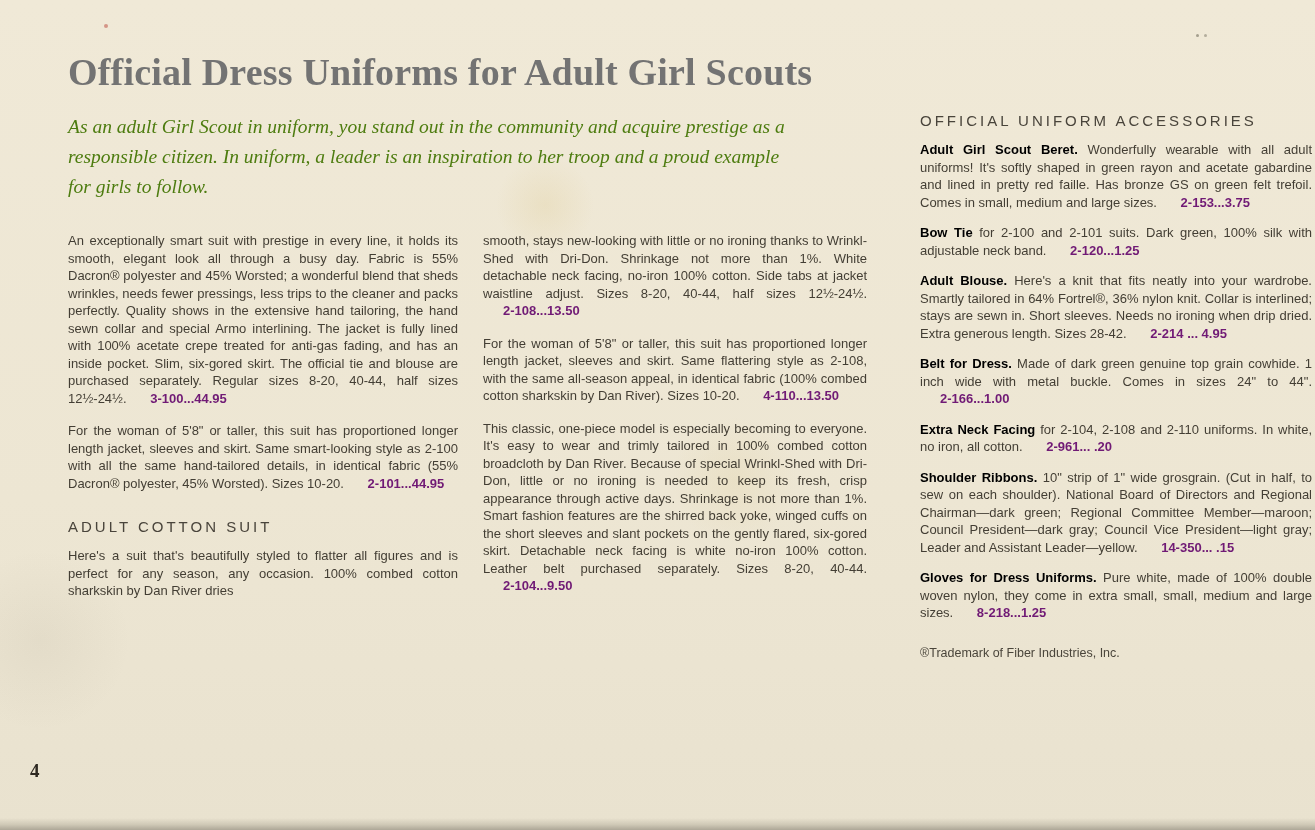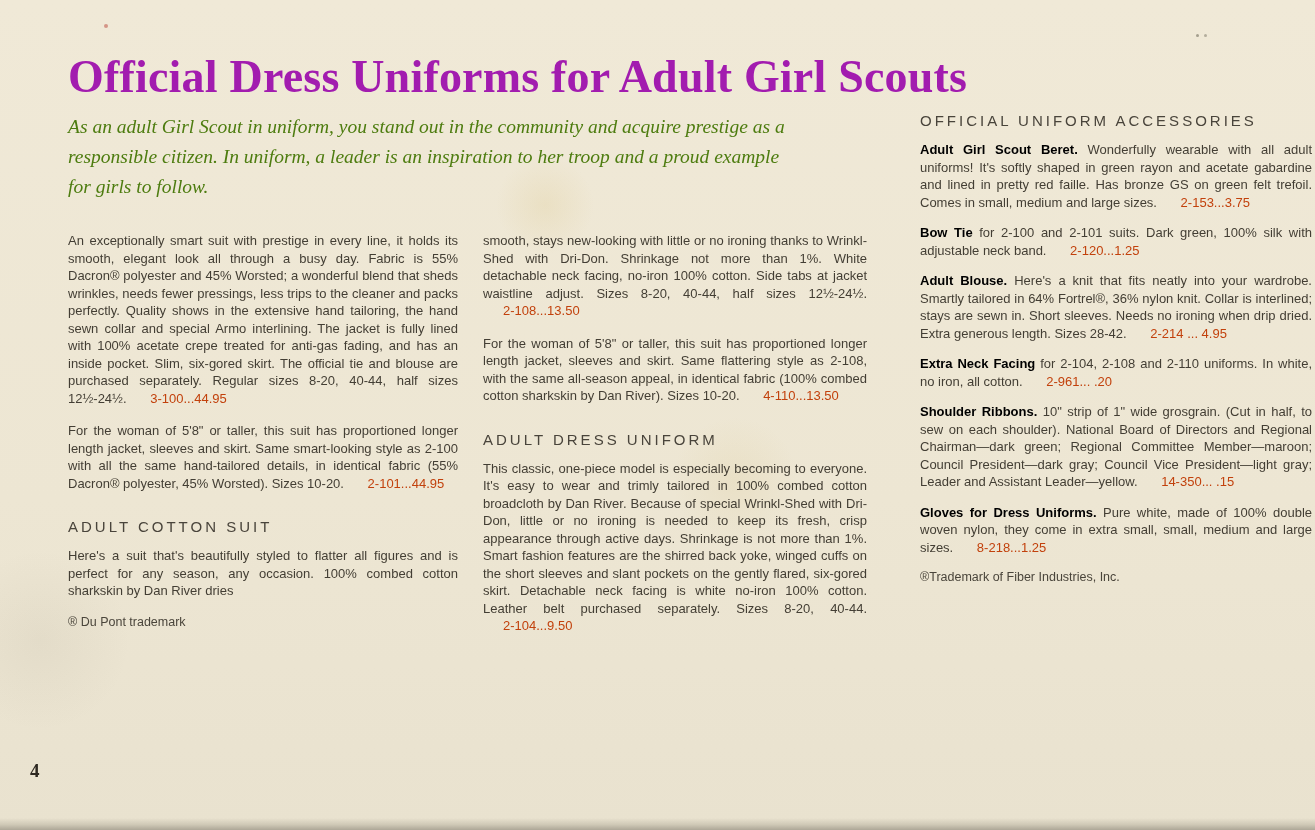--- a/index.html
+++ b/index.html
@@ -25,22 +25,22 @@
   }
   .speck { position:absolute; border-radius:50%; }
   .speck.red { width:4px; height:4px; background:rgba(190,80,70,0.55); left:104px; top:24px; }
   .speck.gray1 { width:3px; height:3px; background:rgba(90,85,70,0.5); left:1196px; top:34px; }
   .speck.gray2 { width:3px; height:3px; background:rgba(90,85,70,0.4); left:1204px; top:34px; }
 
   .title {
     position:absolute; left:68px; top:50px; width:900px;
     font-family:"Liberation Serif", serif;
     font-weight:700;
-    font-size:46px;
-    color:#a21caf;
+    font-size:38px;
+    color:#737373;
     letter-spacing:0.2px;
   }
   .intro {
     position:absolute; left:68px; top:112px; width:720px;
     font-family:"Liberation Serif", serif;
     font-style:italic;
     font-size:19.5px;
     line-height:30px;
     color:#4d7c0f;
   }
@@ -60,29 +60,29 @@
   .heading.spaced-top { margin-top:26px; }
 
   p.body {
     font-size:13px;
     line-height:17.5px;
     text-align:justify;
     margin-bottom:15px;
     color:#433e34;
   }
   .lead { font-weight:700; color:#000000; }
-  .code { font-weight:400; color:#c2410c; margin-left:20px; white-space:nowrap; }
+  .code { font-weight:700; color:#701a75; margin-left:20px; white-space:nowrap; }
 
   .footnote {
     font-size:12.5px;
     color:#4a453b;
     margin-top:8px;
   }
   .col3 p.body { margin-bottom:13px; }
-  .col3 .footnote { margin-top:14px; }
+  .col3 .footnote { margin-top:24px; }
 
   .page-number {
     position:absolute; left:30px; top:760px;
     font-family:"Liberation Serif", serif;
     font-weight:700;
     font-size:19px;
     color:#2e2921;
   }
 </style>
 </head>
@@ -103,33 +103,31 @@
     <b class="code">3-100...44.95</b>
   </p>
   <p class="body">
     <span>For the woman of 5'8" or taller, this suit has proportioned longer length jacket, sleeves and skirt. Same smart-looking style as 2-100 with all the same hand-tailored details, in identical fabric (55% Dacron® polyester, 45% Worsted). Sizes 10-20.</span>
     <b class="code">2-101...44.95</b>
   </p>
   <h2 class="heading spaced-top">ADULT COTTON SUIT</h2>
   <p class="body">
     <span>Here's a suit that's beautifully styled to flatter all figures and is perfect for any season, any occasion. 100% combed cotton sharkskin by Dan River dries</span>
   </p>
-  <p class="footnote">® Du Pont trademark</p>
 </div>
 
 <div class="col col2">
   <p class="body">
     <span>smooth, stays new-looking with little or no ironing thanks to Wrinkl-Shed with Dri-Don. Shrinkage not more than 1%. White detachable neck facing, no-iron 100% cotton. Side tabs at jacket waistline adjust. Sizes 8-20, 40-44, half sizes 12½-24½.</span>
     <b class="code">2-108...13.50</b>
   </p>
   <p class="body">
     <span>For the woman of 5'8" or taller, this suit has proportioned longer length jacket, sleeves and skirt. Same flattering style as 2-108, with the same all-season appeal, in identical fabric (100% combed cotton sharkskin by Dan River). Sizes 10-20.</span>
     <b class="code">4-110...13.50</b>
   </p>
-  <h2 class="heading spaced-top">ADULT DRESS UNIFORM</h2>
   <p class="body">
     <span>This classic, one-piece model is especially becoming to everyone. It's easy to wear and trimly tailored in 100% combed cotton broadcloth by Dan River. Because of special Wrinkl-Shed with Dri-Don, little or no ironing is needed to keep its fresh, crisp appearance through active days. Shrinkage is not more than 1%. Smart fashion features are the shirred back yoke, winged cuffs on the short sleeves and slant pockets on the gently flared, six-gored skirt. Detachable neck facing is white no-iron 100% cotton. Leather belt purchased separately. Sizes 8-20, 40-44.</span>
     <b class="code">2-104...9.50</b>
   </p>
 </div>
 
 <div class="col col3">
   <h2 class="heading">OFFICIAL UNIFORM ACCESSORIES</h2>
 
   <p class="body">
@@ -143,20 +141,25 @@
     <span>for 2-100 and 2-101 suits. Dark green, 100% silk with adjustable neck band.</span>
     <b class="code">2-120...1.25</b>
   </p>
 
   <p class="body">
     <b class="lead">Adult Blouse.</b>
     <span>Here's a knit that fits neatly into your wardrobe. Smartly tailored in 64% Fortrel®, 36% nylon knit. Collar is interlined; stays are sewn in. Short sleeves. Needs no ironing when drip dried. Extra generous length. Sizes 28-42.</span>
     <b class="code">2-214 ... 4.95</b>
   </p>
 
+  <p class="body">
+    <b class="lead">Belt for Dress.</b>
+    <span>Made of dark green genuine top grain cowhide. 1 inch wide with metal buckle. Comes in sizes 24" to 44".</span>
+    <b class="code">2-166...1.00</b>
+  </p>
 
   <p class="body">
     <b class="lead">Extra Neck Facing</b>
     <span>for 2-104, 2-108 and 2-110 uniforms. In white, no iron, all cotton.</span>
     <b class="code">2-961... .20</b>
   </p>
 
   <p class="body">
     <b class="lead">Shoulder Ribbons.</b>
     <span>10" strip of 1" wide grosgrain. (Cut in half, to sew on each shoulder). National Board of Directors and Regional Chairman—dark green; Regional Committee Member—maroon; Council President—dark gray; Council Vice President—light gray; Leader and Assistant Leader—yellow.</span>

